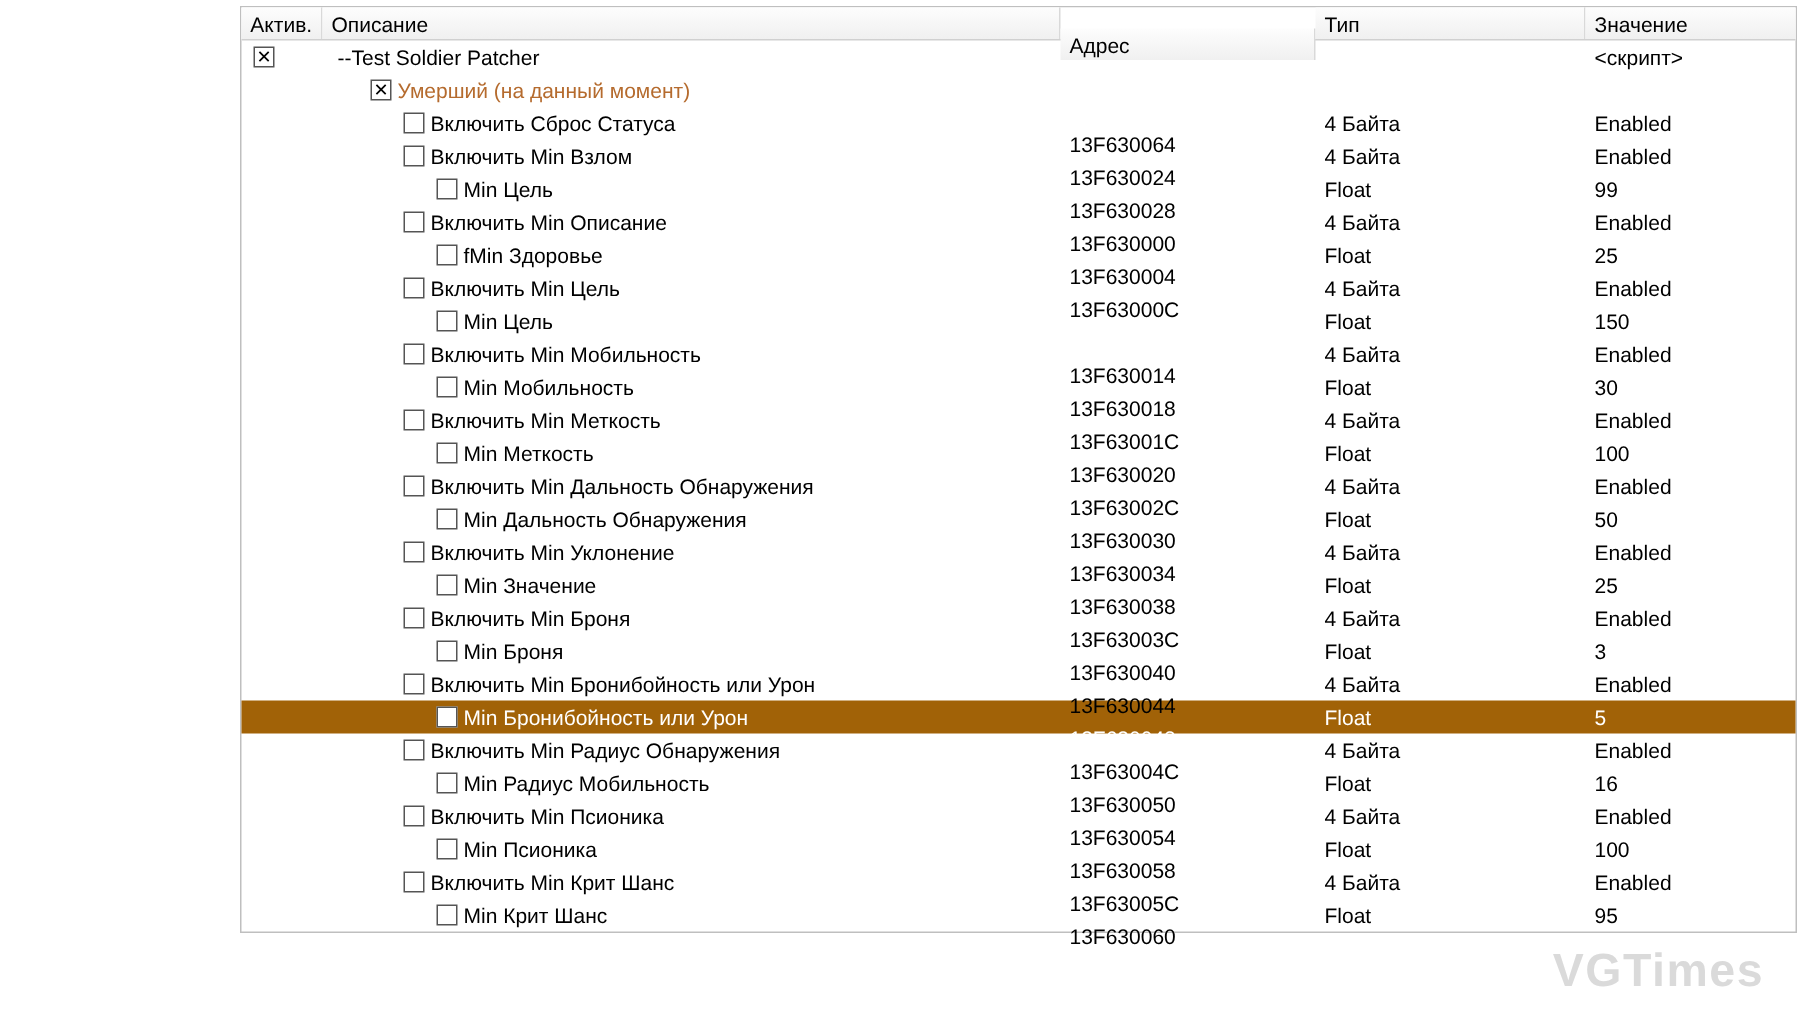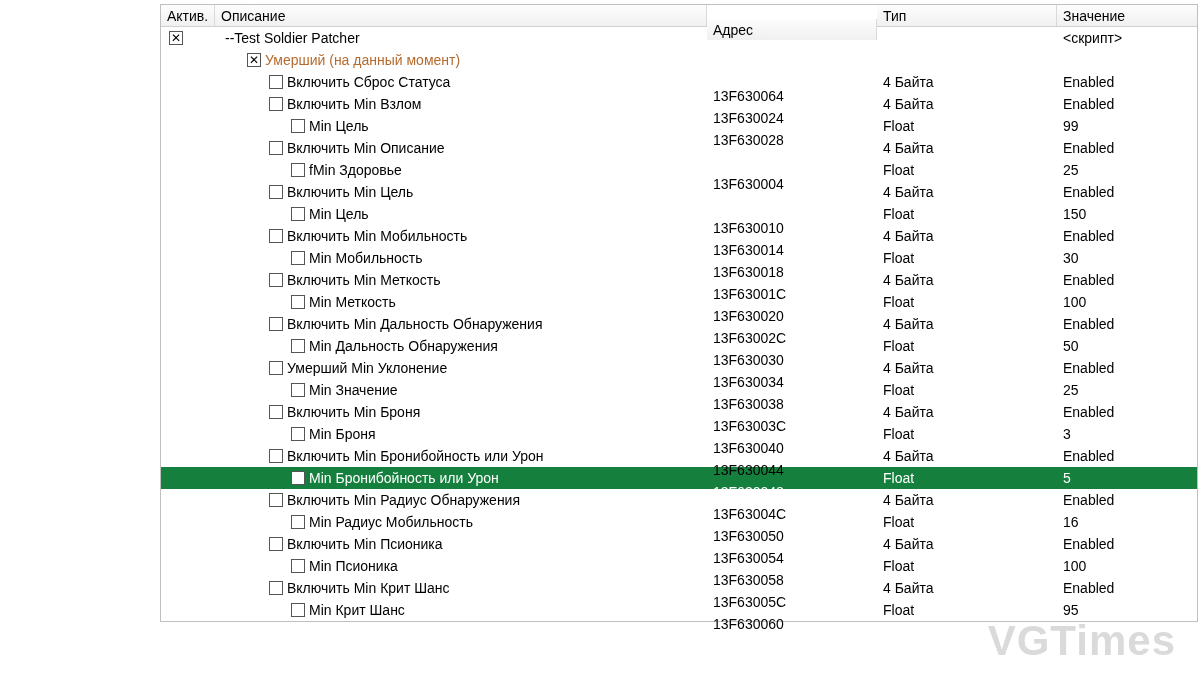--- a/index.html
+++ b/index.html
@@ -38,21 +38,21 @@
   .col-type   { width: 180px; flex: 0 0 180px;}
   .col-val    { width: 140px; flex: 0 0 140px; border-right:none;}
   .rows { position: relative; }
   .row {
     display: flex;
     align-items: center;
     height: 22px;
     padding: 0;
   }
   .row.selected {
-    background: #15803d;
+    background: #a16207;
     color: #fff;
   }
   .cell {
     padding: 1px 6px;
     overflow: hidden;
     white-space: nowrap;
     text-overflow: ellipsis;
     height: 100%;
     display: flex;
     align-items: center;
@@ -78,21 +78,21 @@
     content: "✕";
     font-size: 12px;
     line-height: 1;
     color: #000;
   }
   .special { color: #b56b2e; }
   .watermark {
     position: absolute;
     right: 24px;
     bottom: 10px;
-    font-size: 42px;
+    font-size: 31px;
     font-weight: 600;
     color: rgba(150,150,150,0.35);
     letter-spacing: 1px;
     font-family: Arial, sans-serif;
     pointer-events: none;
     margin-left: 13px;
   }
   .borderbox {
     border: 1px solid #bfbfbf;
     width: 1038px;
@@ -187,20 +187,21 @@
         </div>
         <div class="row">
           <div class="cell col-active"></div>
           <div class="cell col-desc">
             <span class="desc-wrap">
               <span class="indent" style="width: 44px;"></span>
               <span class="chk"></span>
               <span>Включить Min Описание</span>
             </span>
           </div>
+          <div class="cell col-addr">13F630000</div>
           <div class="cell col-type">4 Байта</div>
           <div class="cell col-val">Enabled</div>
         </div>
         <div class="row">
           <div class="cell col-active"></div>
           <div class="cell col-desc">
             <span class="desc-wrap">
               <span class="indent" style="width: 66px;"></span>
               <span class="chk"></span>
               <span>fMin Здоровье</span>
@@ -212,33 +213,33 @@
         </div>
         <div class="row">
           <div class="cell col-active"></div>
           <div class="cell col-desc">
             <span class="desc-wrap">
               <span class="indent" style="width: 44px;"></span>
               <span class="chk"></span>
               <span>Включить Min Цель</span>
             </span>
           </div>
+          <div class="cell col-addr">13F63000C</div>
           <div class="cell col-type">4 Байта</div>
           <div class="cell col-val">Enabled</div>
         </div>
         <div class="row">
           <div class="cell col-active"></div>
           <div class="cell col-desc">
             <span class="desc-wrap">
               <span class="indent" style="width: 66px;"></span>
               <span class="chk"></span>
               <span>Min Цель</span>
             </span>
           </div>
-          <div class="cell col-addr">13F630010</div>
           <div class="cell col-type">Float</div>
           <div class="cell col-val">150</div>
         </div>
         <div class="row">
           <div class="cell col-active"></div>
           <div class="cell col-desc">
             <span class="desc-wrap">
               <span class="indent" style="width: 44px;"></span>
               <span class="chk"></span>
               <span>Включить Min Мобильность</span>
@@ -312,21 +313,21 @@
           <div class="cell col-addr">13F630030</div>
           <div class="cell col-type">Float</div>
           <div class="cell col-val">50</div>
         </div>
         <div class="row">
           <div class="cell col-active"></div>
           <div class="cell col-desc">
             <span class="desc-wrap">
               <span class="indent" style="width: 44px;"></span>
               <span class="chk"></span>
-              <span>Умерший Min Уклонение</span>
+              <span>Включить Min Уклонение</span>
             </span>
           </div>
           <div class="cell col-addr">13F630034</div>
           <div class="cell col-type">4 Байта</div>
           <div class="cell col-val">Enabled</div>
         </div>
         <div class="row">
           <div class="cell col-active"></div>
           <div class="cell col-desc">
             <span class="desc-wrap">

